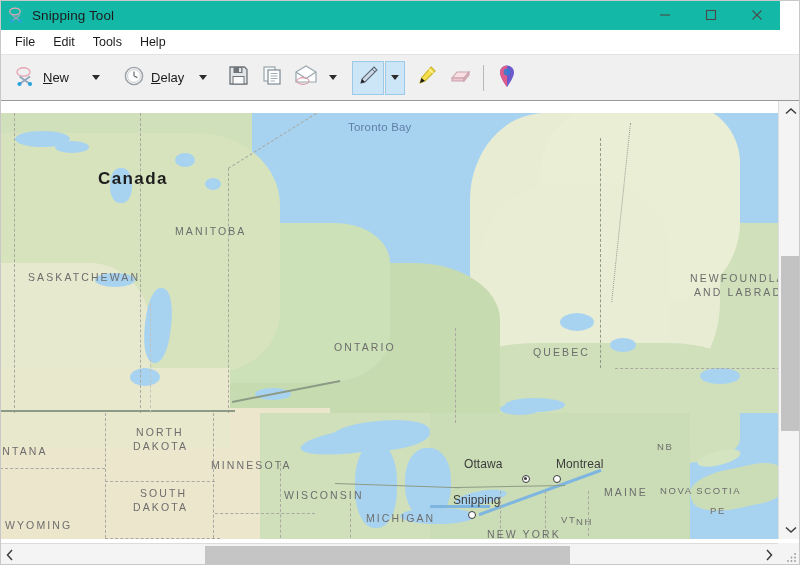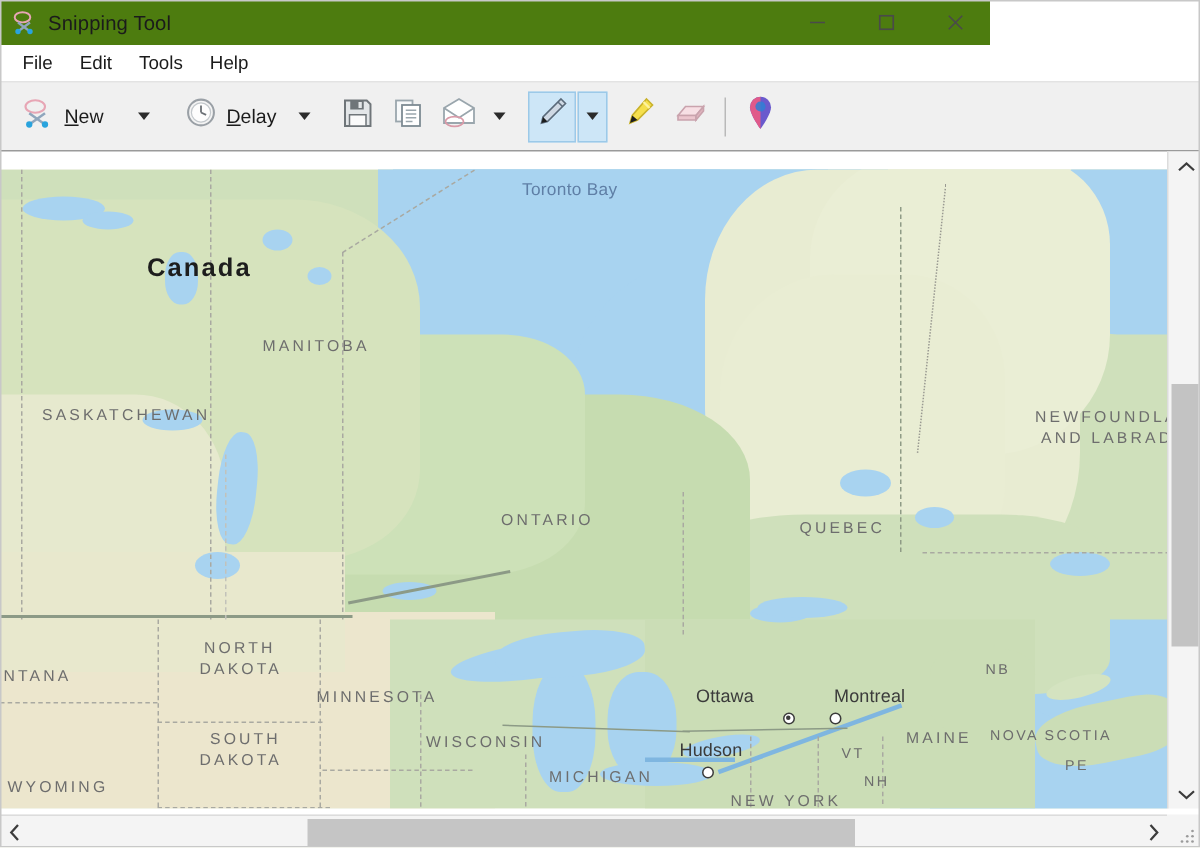--- a/index.html
+++ b/index.html
@@ -16,22 +16,22 @@
     width: 800px;
     height: 565px;
     background: #ffffff;
     overflow: hidden;
   }
 
   
   .titlebar {
     position: absolute;
     left: 0; top: 0;
-    width: 660px; height: 30px;
-    background: #4d7c0f;
+    width: 780px; height: 30px;
+    background: #14b8a6;
     display: flex;
     align-items: center;
   }
   .title-icon {
     width: 18px; height: 18px;
     margin-left: 8px; margin-right: 6px;
     position: relative;
     flex: 0 0 auto;
   }
   .title-text {
@@ -568,33 +568,33 @@
         <div class="map-label" style="left:-8px;top:332px;">ONTANA</div>
         <div class="map-label" style="left:136px;top:313px;">NORTH</div>
         <div class="map-label" style="left:133px;top:327px;">DAKOTA</div>
         <div class="map-label" style="left:211px;top:346px;">MINNESOTA</div>
         <div class="map-label" style="left:140px;top:374px;text-align:right;">SOUTH</div>
         <div class="map-label" style="left:133px;top:388px;">DAKOTA</div>
         <div class="map-label" style="left:284px;top:376px;">WISCONSIN</div>
         <div class="map-label" style="left:5px;top:406px;">WYOMING</div>
         <div class="map-label" style="left:366px;top:399px;">MICHIGAN</div>
         <div class="map-label" style="left:604px;top:373px;">MAINE</div>
-        <div class="map-label small" style="left:561px;top:384px;">VT</div>
+        <div class="map-label small" style="left:561px;top:401px;">VT</div>
         <div class="map-label small" style="left:576px;top:403px;">NH</div>
         <div class="map-label" style="left:487px;top:415px;">NEW YORK</div>
 
         <div class="map-label water-lbl" style="left:348px;top:8px;">Toronto Bay</div>
 
         <div class="map-label city" style="left:464px;top:344px;">Ottawa</div>
         <div class="city-dot capital" style="left:522px;top:362px;"></div>
 
         <div class="map-label city" style="left:556px;top:344px;">Montreal</div>
         <div class="city-dot" style="left:553px;top:362px;"></div>
 
-        <div class="map-label city" style="left:453px;top:380px;">Hudson</div>
+        <div class="map-label city" style="left:453px;top:380px;">Snipping</div>
         <div class="city-dot" style="left:468px;top:398px;"></div>
       </div>
     </div>
 
     <div class="hscroll">
       <div class="sb-arrow sb-left">
         <svg width="8" height="12" viewBox="0 0 8 12">
           <polyline points="6,1 1.5,6 6,11" fill="none" stroke="#3c3c3c" stroke-width="1.5"></polyline>
         </svg>
       </div>

